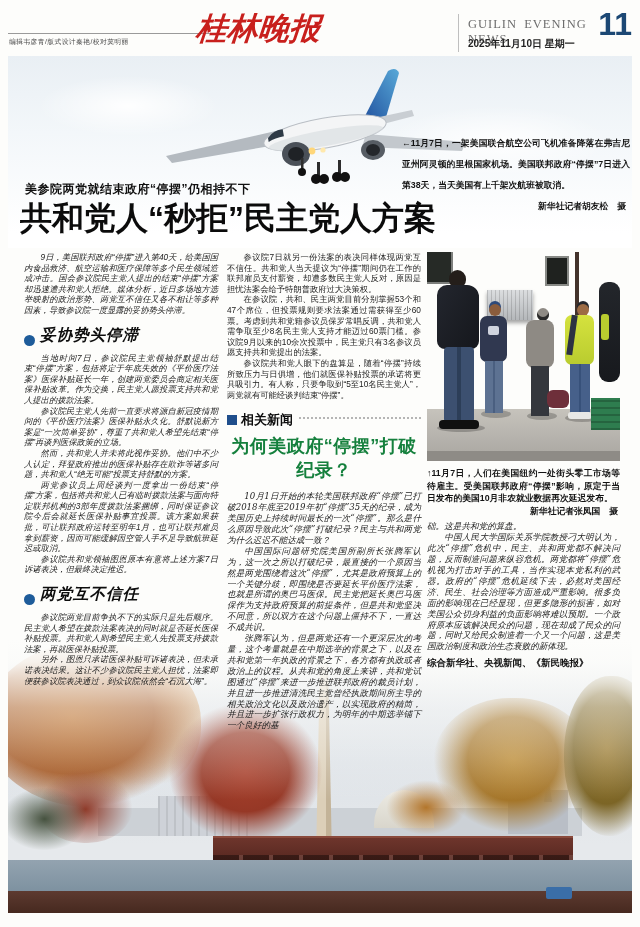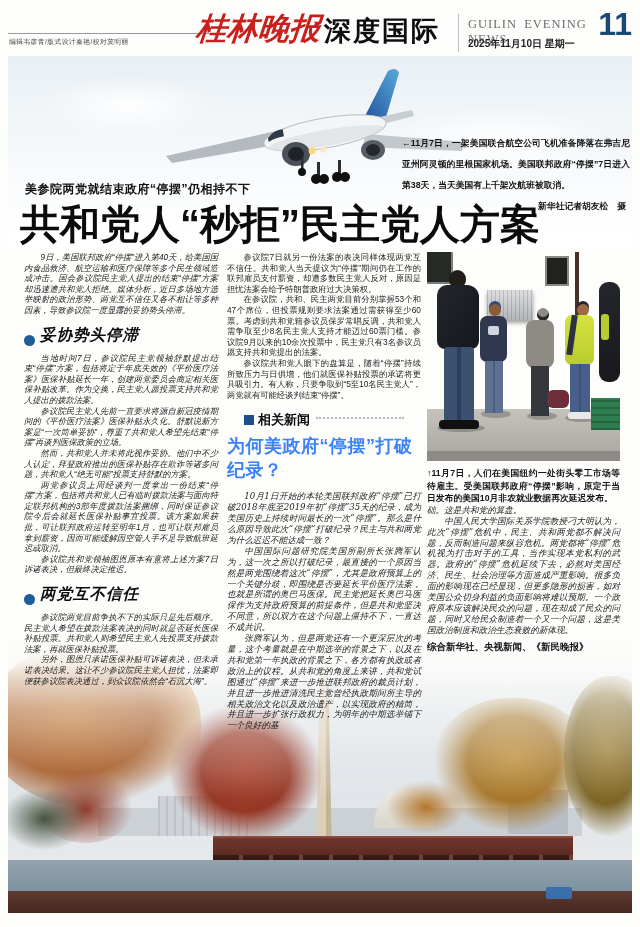--- a/index.html
+++ b/index.html
@@ -21,38 +21,38 @@
   .sky{position:absolute;top:56px;left:8px;right:8px;height:192px;background:linear-gradient(180deg,#e9eff4 0%,#f3f7fa 40%,#ffffff 92%);z-index:0;}
   .sky .cloud{position:absolute;border-radius:50%;background:radial-gradient(closest-side,rgba(255,255,255,.95),rgba(255,255,255,0));}
   .plane{position:absolute;top:58px;left:160px;width:315px;height:132px;z-index:1;}
 
   
   .lead-caption{position:absolute;left:402px;top:133px;width:228px;z-index:2;font-size:8.8px;font-weight:bold;line-height:21px;color:#141414;text-align:justify;}
   .lead-caption .credit{display:block;text-align:right;padding-right:4px;}
 
   
   .kicker{position:absolute;left:25px;top:181px;font-size:12px;font-weight:bold;color:#111;z-index:3;letter-spacing:.5px;}
-  .headline{position:absolute;left:20px;top:197px;width:604px;font-size:40px;font-weight:900;color:#0b0b0b;z-index:3;white-space:nowrap;letter-spacing:0;}
+  .headline{position:absolute;left:20px;top:197px;width:604px;font-size:32px;font-weight:900;color:#0b0b0b;z-index:3;white-space:nowrap;letter-spacing:0;}
 
   
   .col{position:absolute;top:252px;z-index:3;}
   .col1{left:24px;width:194px;font-style:italic;}
   .col2{left:227px;width:194px;}
   .col3{left:427px;width:193px;}
   .bt p{margin:0;text-indent:2em;font-size:8.3px;line-height:10.6px;text-align:justify;color:#1b1b1b;}
   .sec-head{display:flex;align-items:flex-end;margin:9px 0 7px;}
   .sec-head .dot{width:11px;height:11px;border-radius:50%;background:#1e5c9a;margin-right:5px;flex:0 0 auto;}
   .sec-head .t{font-size:15.5px;font-weight:900;color:#0d0d0d;letter-spacing:1px;}
 
   
-  .rel-tag{display:flex;align-items:center;margin:11px 17px 5px;}
+  .rel-tag{display:flex;align-items:center;margin:11px 0 5px;}
   .rel-tag .sq{width:10px;height:10px;background:#1f4e8c;margin-right:4px;flex:0 0 auto;}
   .rel-tag .label{font-size:13px;font-weight:900;color:#0d0d0d;flex:0 0 auto;}
   .rel-tag .dots{flex:1 1 auto;border-bottom:2px dotted #b5b5b5;margin-left:6px;transform:translateY(-2px);}
-  .rel-headline{font-size:18px;font-weight:900;color:#3b82f6;margin:4px 0 9px;letter-spacing:.5px;}
+  .rel-headline{font-size:18px;font-weight:900;color:#15803d;margin:4px 0 9px;letter-spacing:.5px;text-align:center;}
   .kai p{margin:0;text-indent:2em;font-family:"DejaVu Serif","Liberation Serif",serif;font-style:italic;font-size:8.6px;line-height:10.9px;text-align:justify;color:#222;}
   .kai p.cont{text-indent:0;}
   .source-line{margin-top:5px;font-size:9.5px;font-weight:900;text-align:left;color:#111;}
 
   
   .side-photo{position:relative;width:193px;height:209px;overflow:hidden;background:
       repeating-linear-gradient(0deg,rgba(255,255,255,.16) 0 1px,transparent 1px 9px),
       repeating-linear-gradient(90deg,rgba(255,255,255,.09) 0 1px,transparent 1px 16px),
       linear-gradient(180deg,#9e4736 0%,#a04a37 60%,#9645340 100%),#9c4735;}
   .side-photo *{position:absolute;}
@@ -118,21 +118,20 @@
 </style>
 </head>
 <body>
 
 <div class="page">
 
   <div class="header">
     <div class="editors-rule"></div>
     <div class="editors">编辑韦彦青/版式设计秦艳/校对莫明丽</div>
     <div class="masthead">桂林晚报</div>
-    <div class="section-title">深度国际</div>
     <div class="head-divider"></div>
     <div class="english-name">GUILIN EVENING NEWS</div>
     <div class="issue-date">2025年11月10日 星期一</div>
     <div class="page-number">11</div>
   </div>
 
   <div class="sky">
     <div class="cloud" style="left:30px;top:20px;width:180px;height:60px;"></div>
     <div class="cloud" style="left:380px;top:50px;width:220px;height:70px;"></div>
   </div>
@@ -242,20 +241,21 @@
       <div class="p4-strap"></div>
       <div class="p4-legs"></div>
       <div class="p4-shoes"></div>
       <div class="p5-body"></div>
       <div class="p5-vest"></div>
       <div class="sp-crate"></div>
       <div class="sp-bag"></div>
     </div>
     <div class="side-caption">
       <span>↑</span><span>11月7日，人们在美国纽约一处街头零工市场等待雇主。受美国联邦政府“停摆”影响，原定于当日发布的美国10月非农就业数据再次延迟发布。</span>
+      <span class="credit">新华社记者张凤国　摄</span>
     </div>
     <div class="kai">
       <p class="cont">础。这是共和党的算盘。</p>
       <p>中国人民大学国际关系学院教授刁大明认为，此次“停摆”危机中，民主、共和两党都不解决问题，反而制造问题来纵容危机。两党都将“停摆”危机视为打击对手的工具，当作实现本党私利的武器。政府的“停摆”危机延续下去，必然对美国经济、民生、社会治理等方面造成严重影响。很多负面的影响现在已经显现，但更多隐形的损害，如对美国公众切身利益的负面影响将难以预期。一个政府原本应该解决民众的问题，现在却成了民众的问题，同时又给民众制造着一个又一个问题，这是美国政治制度和政治生态衰败的新体现。</p>
     </div>
     <div class="source-line">综合新华社、央视新闻、《新民晚报》</div>
   </div>
 
   <div class="bottom-photo">
     <div class="bp-bldgrow"></div>

